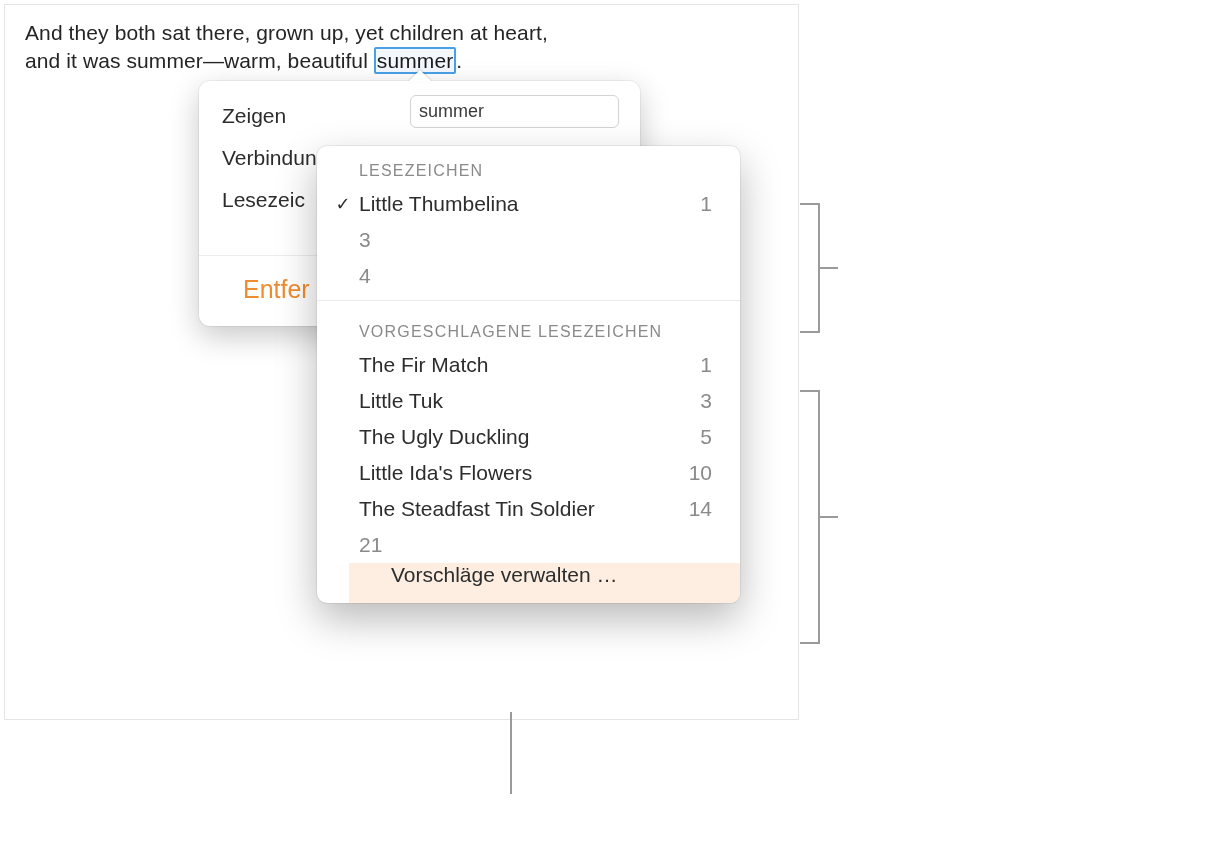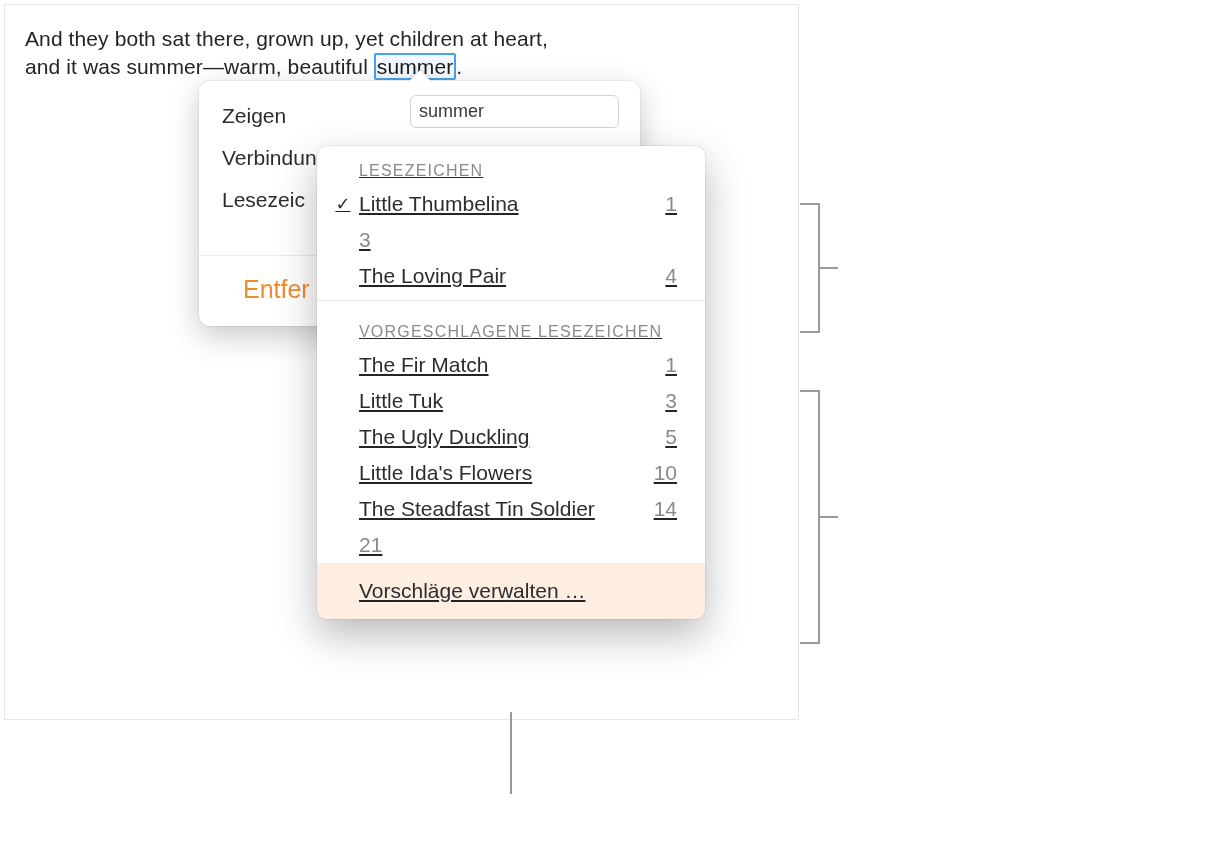--- a/index.html
+++ b/index.html
@@ -9,21 +9,21 @@
   
   .doc {
     position: absolute;
     left: 4px; top: 4px;
     width: 795px; height: 716px;
     background: #fff;
     border: 1px solid #e5e5e5;
   }
   .body-text {
     position: absolute;
-    left: 20px; top: 20px;
+    left: 20px; top: 14px;
     font-size: 21px; line-height: 1.35;
     letter-spacing: 0.1px;
     font-weight: 400;
     max-width: 640px;
   }
   .link-word {
     color: #1a1a1a;
     border: 2px solid #49a0e8;
     border-radius: 2px;
     padding: 0 1px;
@@ -78,28 +78,27 @@
     position: absolute;
     left: 44px; top: 194px;
     font-size: 25px;
     color: #ee8d2f;
   }
 
   
   .menu {
     position: absolute;
     left: 317px; top: 146px;
-    width: 388px;
+    width: 423px;
     background: #fff;
     border-radius: 10px;
     box-shadow: 0 16px 40px rgba(0,0,0,.28), 0 0 0 1px rgba(0,0,0,.06);
     z-index: 30;
     overflow: hidden;
     font-size: 21px;
-    text-decoration: underline;
   }
   .menu .section-header {
     padding: 16px 28px 6px 42px;
     font-size: 16px;
     letter-spacing: 1.2px;
     color: #8a8a8a;
   }
   .menu .item {
     display: flex;
     align-items: center;
@@ -109,23 +108,24 @@
   .menu .item .check {
     width: 32px; text-align: center;
     font-size: 18px;
     color: #2d2d2d;
     flex: 0 0 32px;
   }
   .menu .item .name { flex: 1 1 auto; color: #2d2d2d; }
   .menu .item .count { color: #8a8a8a; }
   .menu .sep { height: 1px; background: #eaeaea; margin: 6px 0; }
   .menu .footer {
-    padding: 16px 28px 16px 42px;
+    padding: 0 28px 16px 42px;
     background: #fdeee1;
     color: #2d2d2d;
+    margin-left: 32px;
   }
 
   
   .conn {
     position: absolute;
     background: #9a9a9a;
   }
 </style>
 </head>
 <body>
@@ -161,21 +161,20 @@
       <span class="check">✓</span>
       <span class="name">Little Thumbelina</span>
       <span class="count">1</span>
     </div>
     <div class="item">
       <span class="check"></span>
       <span class="count">3</span>
     </div>
     <div class="item">
       <span class="check"></span>
-      <span class="name">The Loving Pair</span>
       <span class="count">4</span>
     </div>
 
     <div class="sep"></div>
 
     <div class="section-header">VORGESCHLAGENE LESEZEICHEN</div>
 
     <div class="item">
       <span class="check"></span>
       <span class="name">The Fir Match</span>

